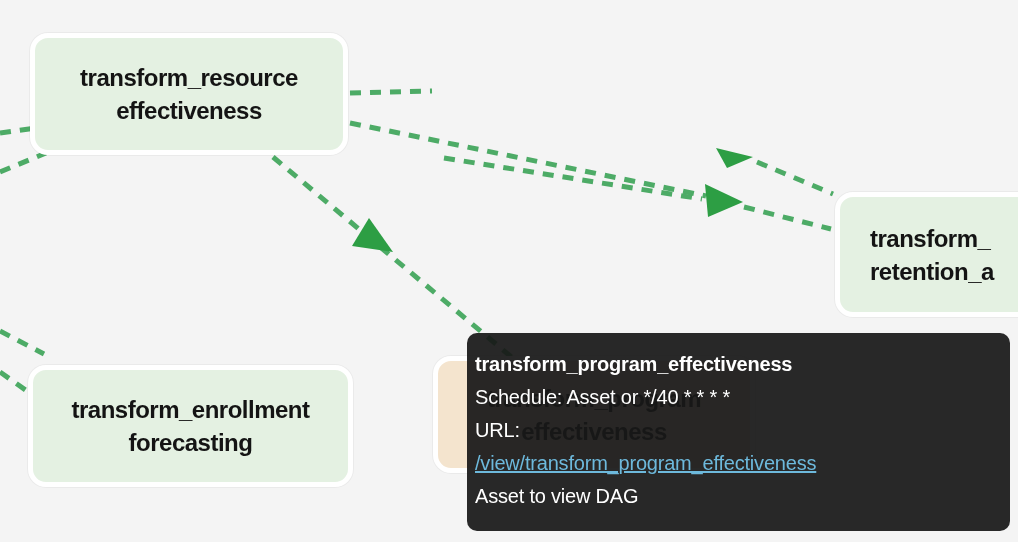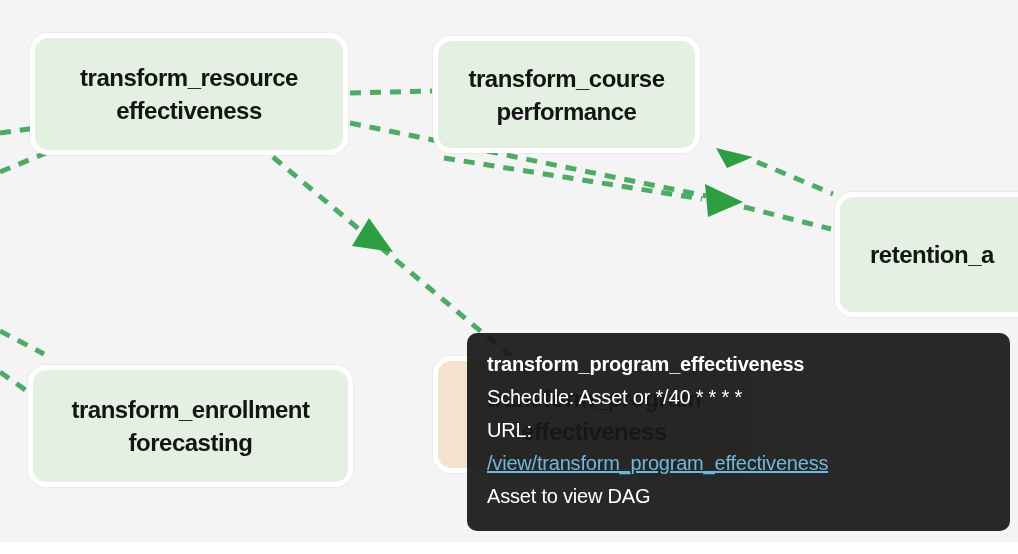--- a/index.html
+++ b/index.html
@@ -57,21 +57,21 @@
   .tooltip {
     position: absolute;
     left: 467px; top: 333px;
     width: 543px; height: 198px;
     background: rgba(24,24,24,0.93);
     border-radius: 10px;
     z-index: 5;
     color: #ffffff;
     font-size: 20px;
     line-height: 33px;
-    padding: 15px 20px;
+    padding: 15px 8px;
     letter-spacing: -0.2px;
   }
   .tooltip-title { font-weight: 700; }
   .tooltip-line  { font-weight: 400; }
   .tooltip-link  {
     color: #6db9dc;
     text-decoration: underline;
     font-weight: 400;
     display: inline-block;
   }
@@ -102,26 +102,23 @@
 
     <path class="edge" d="M0,331 L44,354"></path>
     <path class="edge" d="M0,372 L34,396"></path>
   </svg>
 
   <div class="node node-green node-resource">
     <span>transform_resource</span>
     <span>effectiveness</span>
   </div>
 
-  <div class="node node-green node-course">
-    <span>transform_course</span>
-    <span>performance</span>
-  </div>
 
   <div class="node node-green node-retention">
+    <span>transform_</span>
     <span>retention_a</span>
   </div>
 
   <div class="node node-green node-enrollment">
     <span>transform_enrollment</span>
     <span>forecasting</span>
   </div>
 
   <div class="node node-tan node-program">
     <span>transform_program</span>

